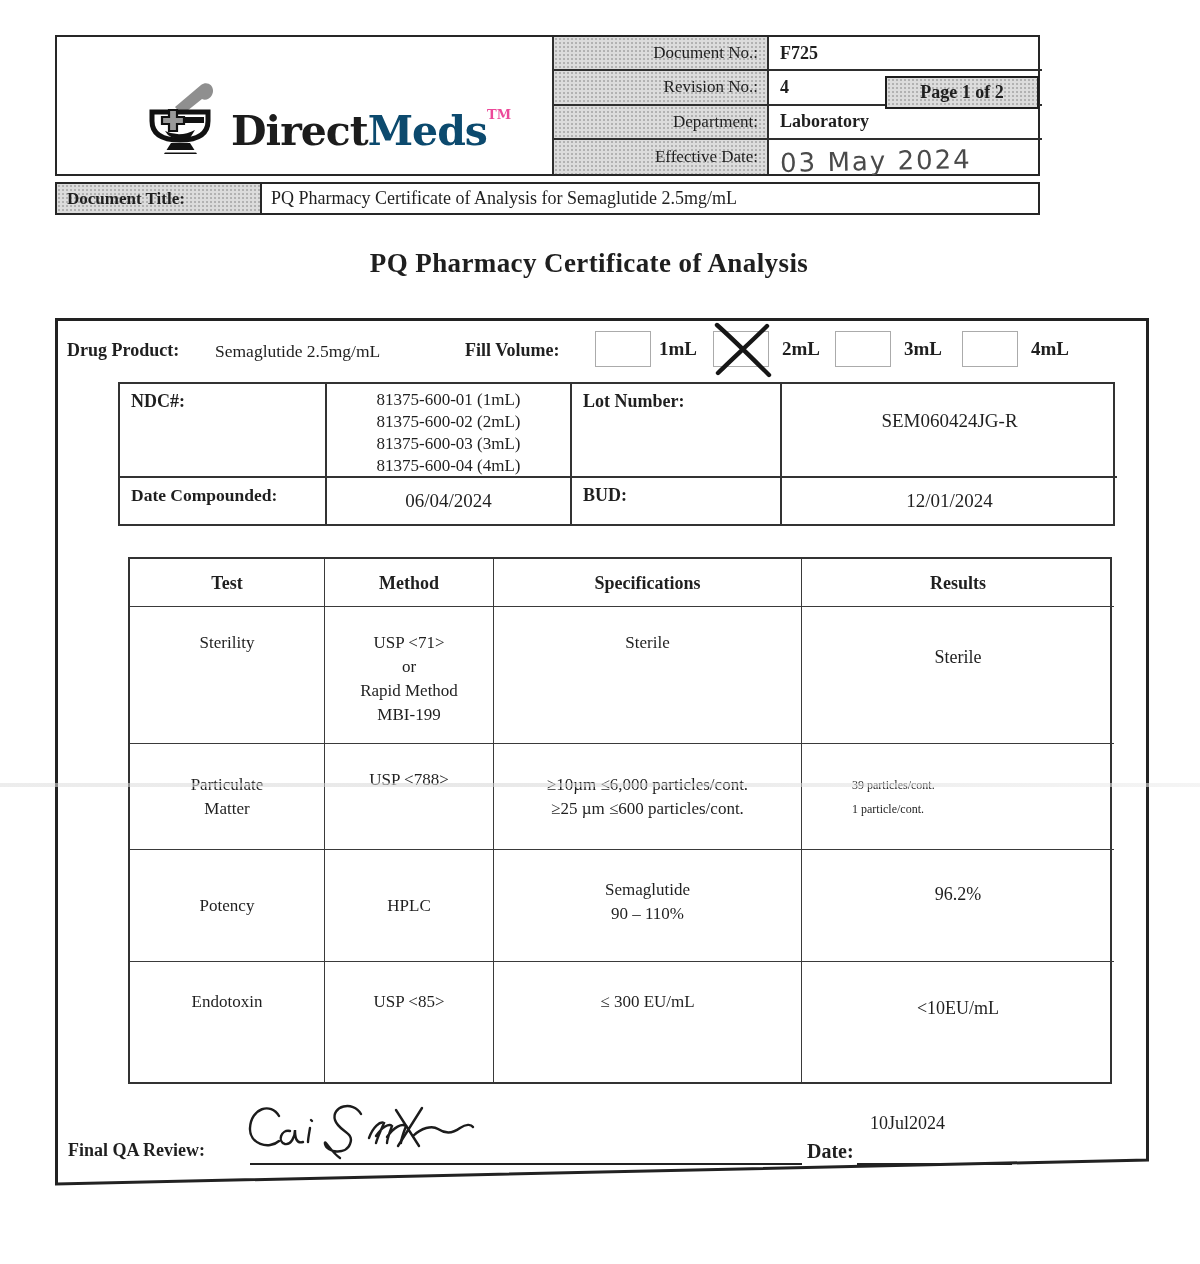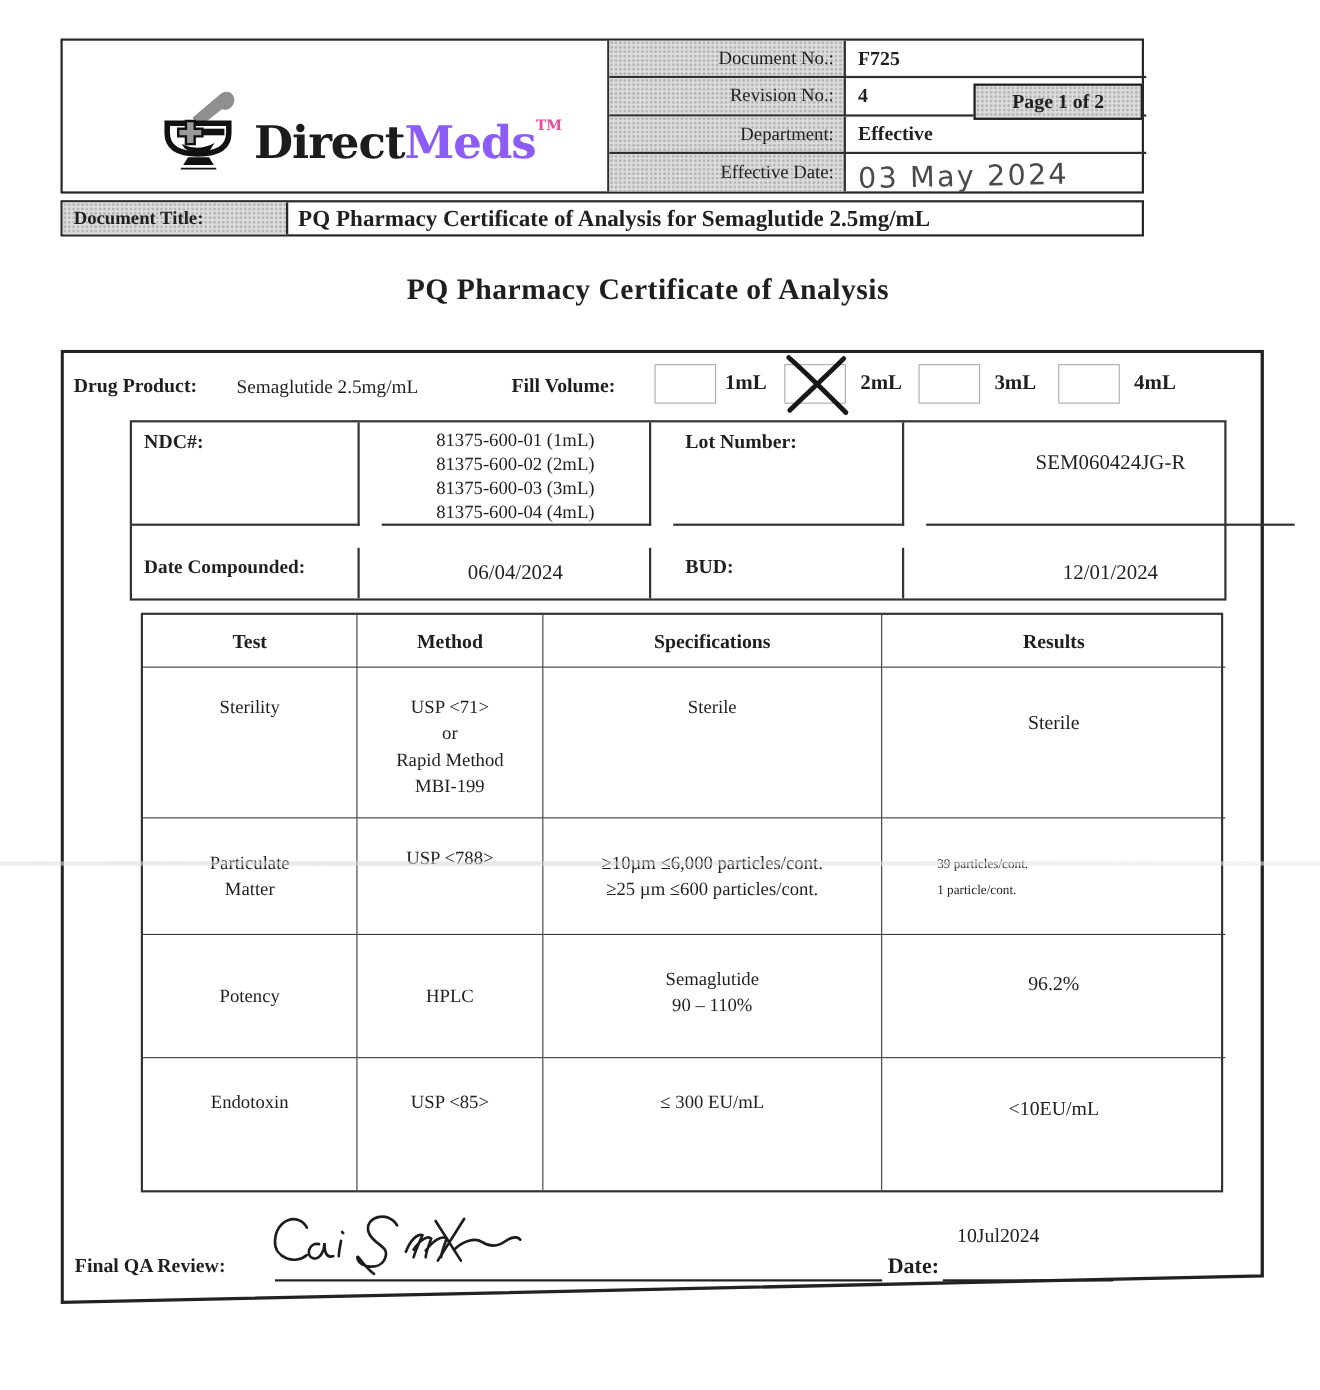--- a/index.html
+++ b/index.html
@@ -17,21 +17,21 @@
   
   .header-box {
     position: absolute; left: 55px; top: 35px; width: 985px; height: 141px;
     border: 2px solid #262626; overflow: visible; background:#fff;
   }
   .logo { position: absolute; left: 86px; top: 36px; display: flex; align-items: center; }
   .logo svg { width: 80px; height: 84px; }
   .brand { margin-left: 8px; font-family: "DejaVu Serif", serif; font-weight: bold;
            font-size: 41px; letter-spacing: -1px; line-height: 84px; white-space: nowrap; }
   .brand .dark { color: #1c1c1c; }
-  .brand .gray { color: #8b5cf6; }
+  .brand .gray { color: #0c4a6e; }
   .brand sup { font-size: 13px; color: #ec4899; vertical-align: 26px; letter-spacing: 0; font-weight: bold; }
   .hdr-table { position: absolute; left: 495px; top: 0; width: 490px; height: 137px;
                border-left: 2px solid #2e2e2e; display: grid;
                grid-template-rows: 1fr 1fr 1fr 1fr; grid-template-columns: 215px 1fr; }
   .hdr-label { border-right: 2px solid #2e2e2e; border-bottom: 2px solid #2e2e2e;
                font-size: 17px; text-align: right; padding-right: 9px;
                display: flex; align-items: center; justify-content: flex-end; }
   .hdr-value { border-bottom: 2px solid #2e2e2e; font-weight: bold; font-size: 18px;
                padding-left: 11px; display: flex; align-items: center; overflow: visible; }
   .hdr-label.last, .hdr-value.last { border-bottom: none; }
@@ -44,38 +44,38 @@
     position: absolute; left: 828px; top: 39px; width: 154px; height: 33px;
     border: 2.5px solid #1d1d1d; font-weight: bold; font-size: 18px;
     text-align: center; line-height: 29px; z-index: 2;
   }
   .doc-title-row {
     position: absolute; left: 55px; top: 182px; width: 985px; height: 33px;
     border: 2px solid #262626; display: flex; background:#fff;
   }
   .doc-title-label { width: 205px; border-right: 2px solid #262626; font-weight: bold;
                      font-size: 17px; padding-left: 10px; line-height: 29px; }
-  .doc-title-value { font-weight: bold; font-size: 21px; padding-left: 9px; line-height: 29px; }
+  .doc-title-value { font-weight: normal; font-size: 18px; padding-left: 9px; line-height: 29px; }
   
   .main-title { position: absolute; left: 0; top: 248px; width: 1178px;
                 text-align: center; font-weight: bold; font-size: 27px; letter-spacing: .4px; }
   
   .main-box { position: absolute; left: 55px; top: 318px; width: 1095px; height: 870px; }
   .main-box > svg.outline { position: absolute; left: 0; top: 0; width: 1095px; height: 870px; }
   .drug-label  { position: absolute; left: 12px;  top: 22px; font-size: 18px; font-weight: bold; }
   .drug-value  { position: absolute; left: 160px; top: 23px; font-size: 17.5px; }
   .fill-label  { position: absolute; left: 410px; top: 22px; font-size: 18px; font-weight: bold; }
   .cbx { position: absolute; top: 13px; width: 56px; height: 36px;
          border: 1.5px solid #ababab; background: #fff; }
   .cbx svg { position: absolute; left: -5px; top: -11px; width: 68px; height: 58px; overflow: visible; }
   .fill-opt-label { position: absolute; top: 20px; font-size: 19px; font-weight: bold; }
   
   .info-grid { position: absolute; left: 63px; top: 64px; width: 997px;
                display: grid; grid-template-columns: 207px 245px 210px 335px;
-               grid-template-rows: 94px 46px; border: 2px solid #333; background:#fff;gap:20px; }
+               grid-template-rows: 94px 46px; border: 2px solid #333; background:#fff; }
   .info-cell { font-size: 17px; overflow: hidden; }
   .info-cell:not(:nth-child(4n)) { border-right: 2px solid #333; }
   .info-cell:nth-child(-n+4) { border-bottom: 2px solid #333; }
   .ic-label { font-weight: bold; font-size: 18px; padding: 7px 0 0 11px; }
   .ic-lines { text-align: center; padding-top: 5px; line-height: 22px; }
   .ic-center { display: flex; align-items: center; justify-content: center; font-size: 19px; }
   .ic-lot { display: flex; justify-content: center; padding-top: 26px; font-size: 19px; }
   
   .tests-grid { position: absolute; left: 73px; top: 239px; width: 984px;
                 display: grid; grid-template-columns: 195px 169px 308px 312px;
@@ -118,21 +118,21 @@
       </svg>
       <div class="brand"><span class="dark">Direct</span><span class="gray">Meds</span><sup>TM</sup></div>
     </div>
 
     <div class="hdr-table">
       <div class="hdr-label shade">Document No.:</div>
       <div class="hdr-value">F725</div>
       <div class="hdr-label shade">Revision No.:</div>
       <div class="hdr-value">4</div>
       <div class="hdr-label shade">Department:</div>
-      <div class="hdr-value">Effective</div>
+      <div class="hdr-value">Laboratory</div>
       <div class="hdr-label shade last">Effective Date:</div>
       <div class="hdr-value last">
           <span class="handwritten">03 May 2024</span>
         </div>
     </div>
     <div class="page-badge shade">Page 1 of 2</div>
   </div>
 
   <div class="doc-title-row">
     <div class="doc-title-label shade">Document Title:</div>

